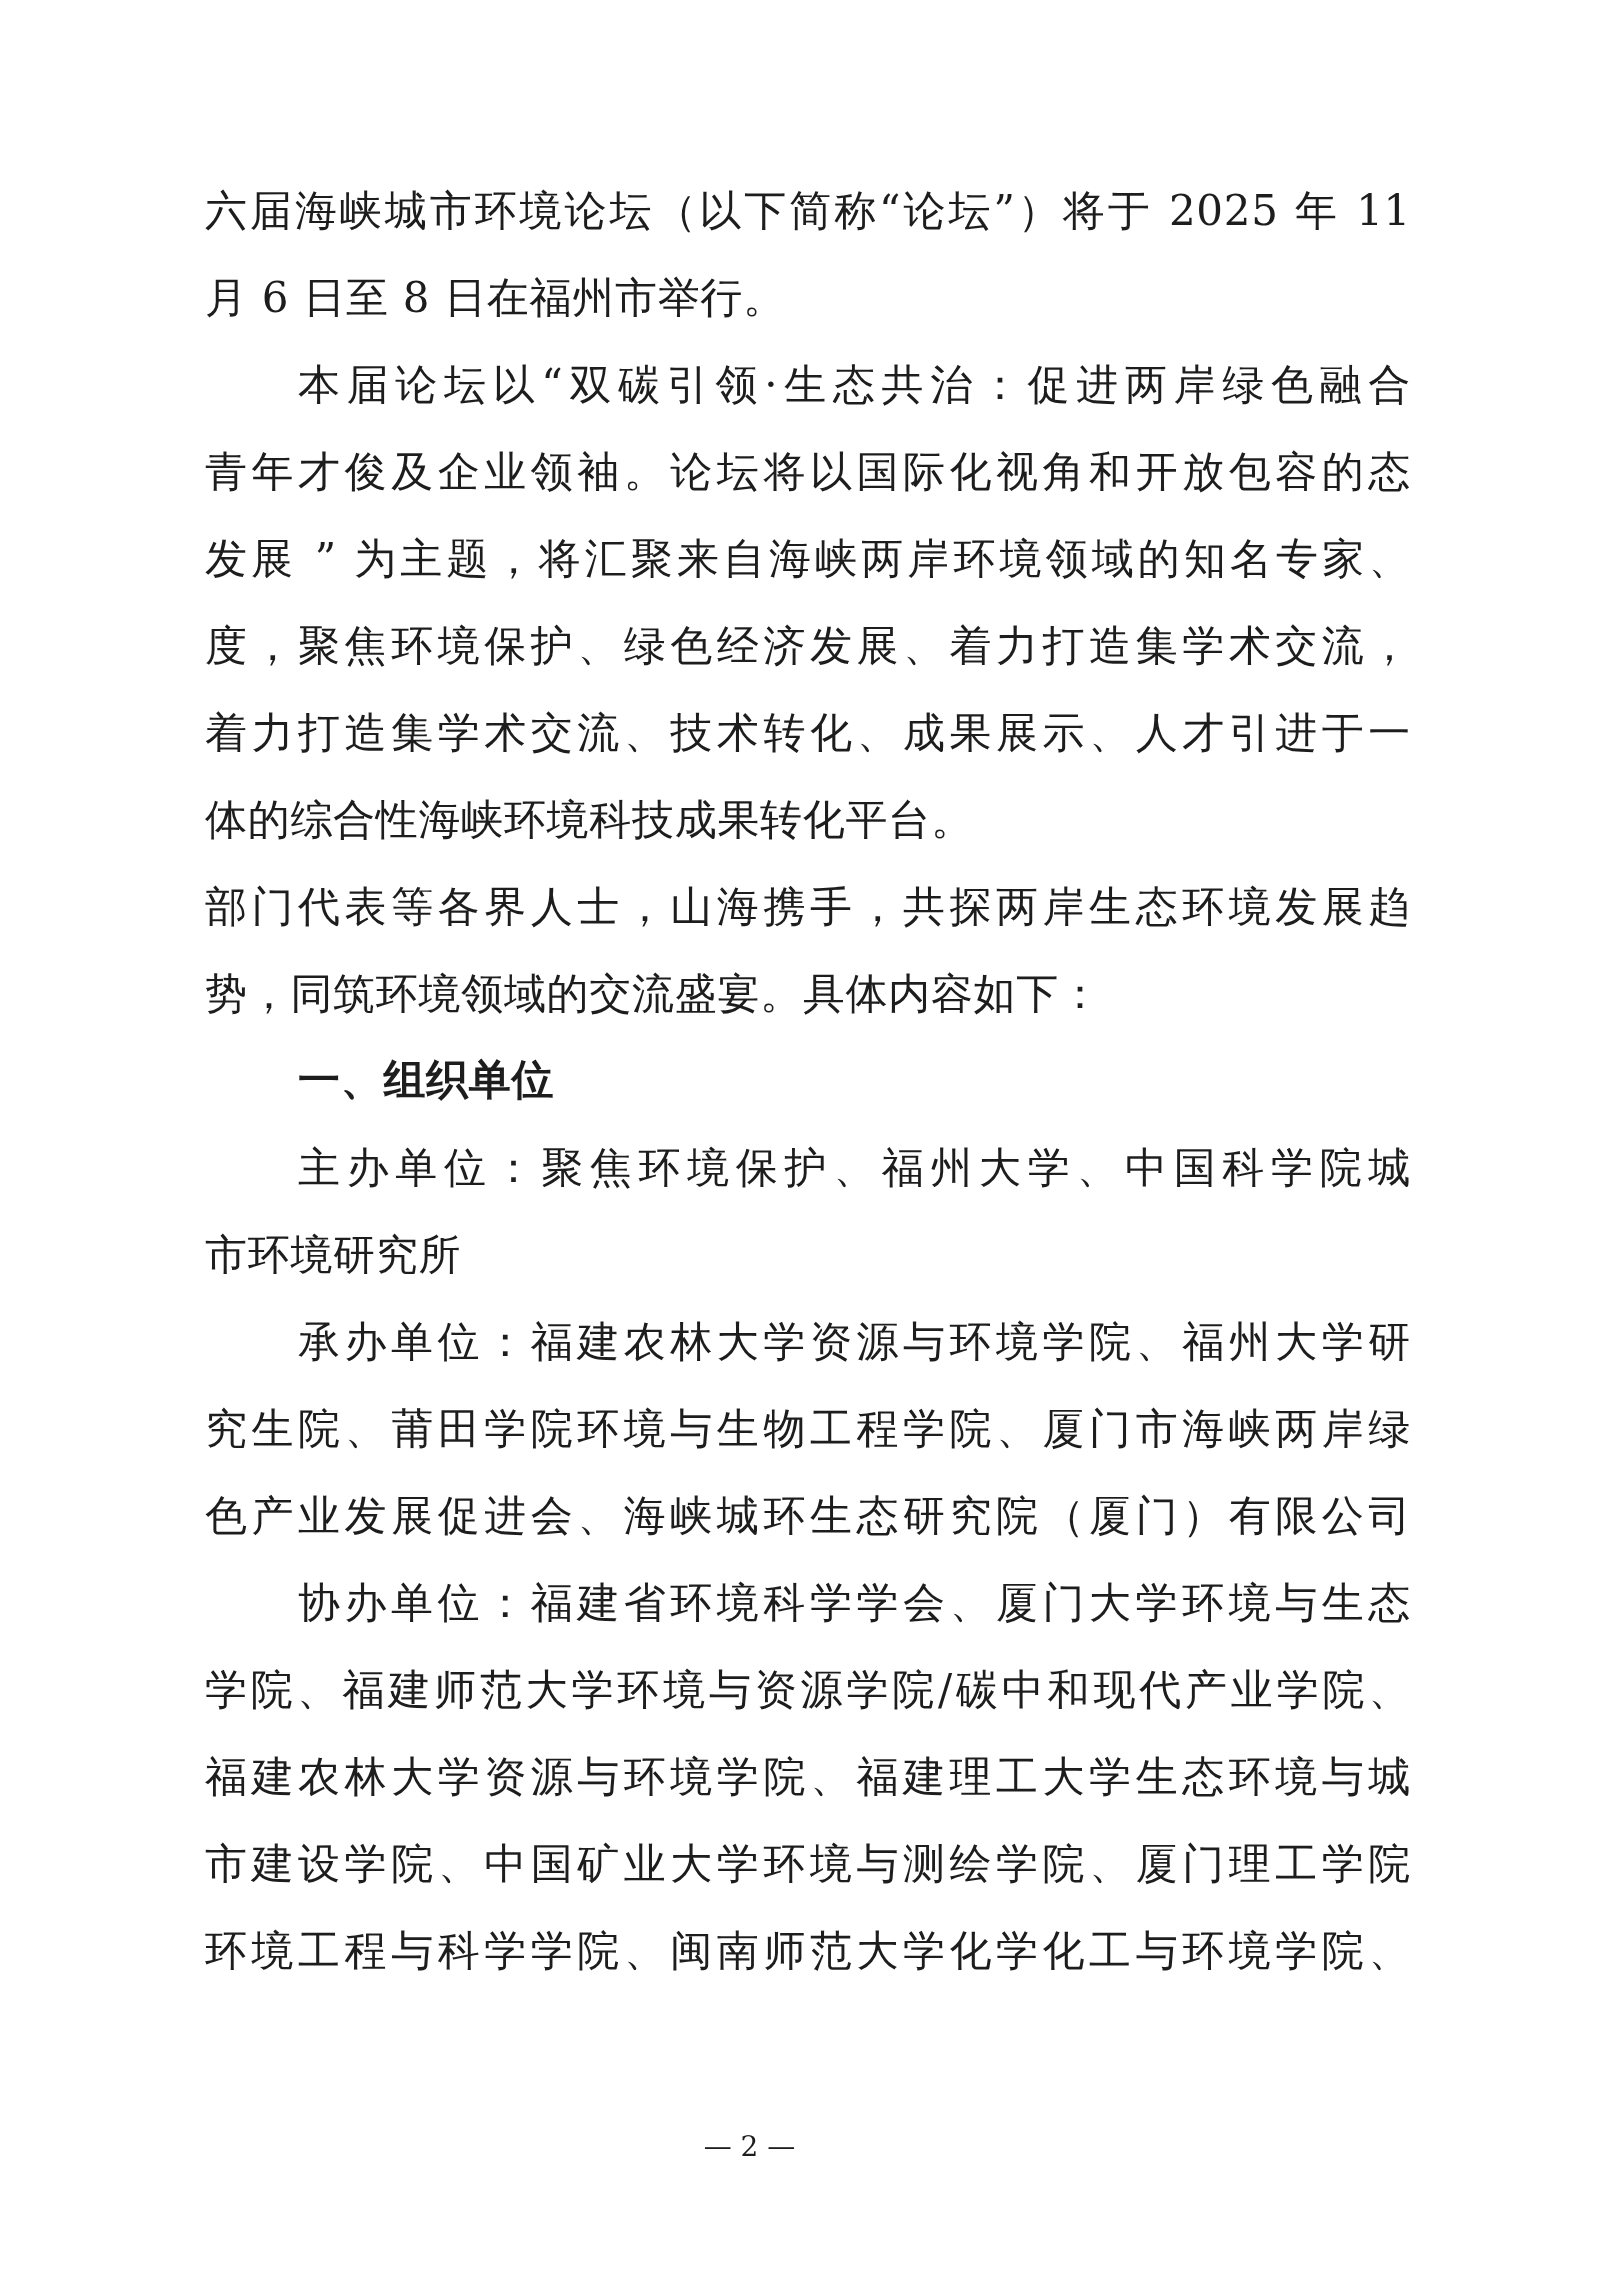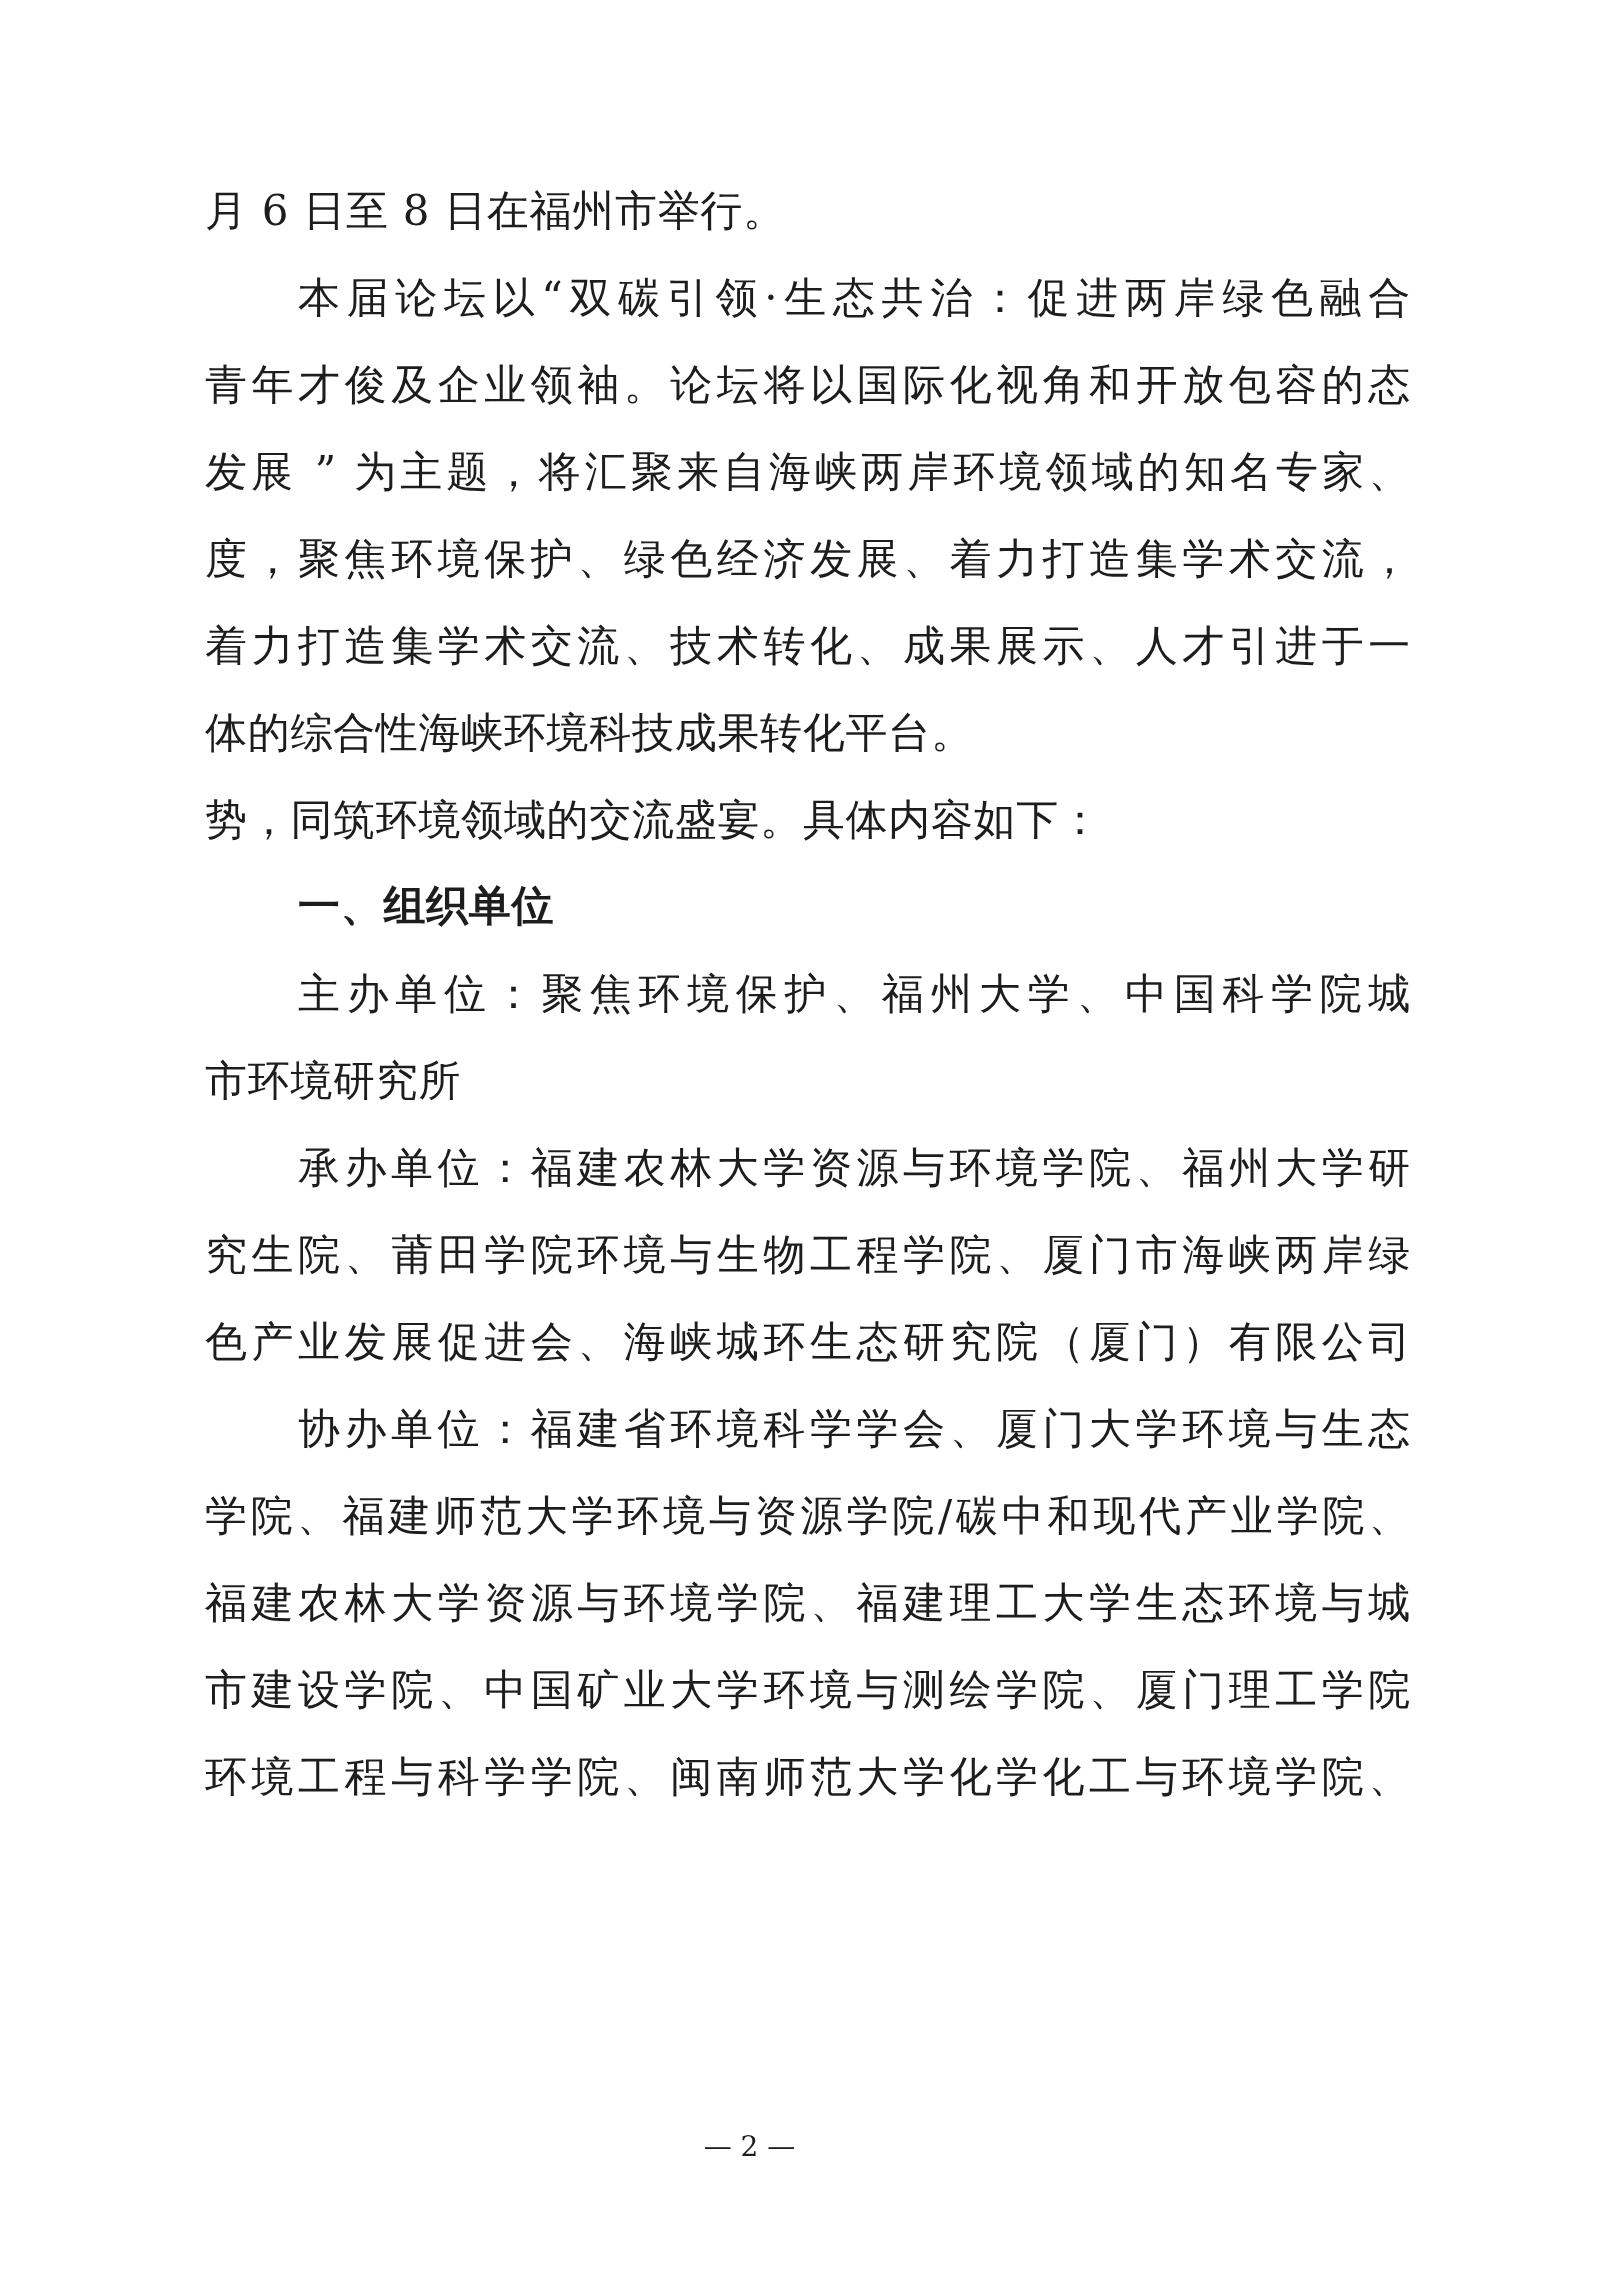--- a/index.html
+++ b/index.html
@@ -53,27 +53,29 @@
     line-height: 40px;
     color: #1d1d1d;
   }
 </style>
 </head>
 <body>
 
 <div class="page">
 
   <div class="text-block">
+    <div class="line just">六届海峡城市环境论坛（以下简称“论坛”）将于 2025 年 11</div>
     <div class="line end">月 6 日至 8 日在福州市举行。</div>
     <div class="line indent">本届论坛以“双碳引领·生态共治：促进两岸绿色融合</div>
     <div class="line">青年才俊及企业领袖。论坛将以国际化视角和开放包容的态</div>
     <div class="line">发展 ” 为主题，将汇聚来自海峡两岸环境领域的知名专家、</div>
     <div class="line">度，聚焦环境保护、绿色经济发展、着力打造集学术交流，</div>
     <div class="line">着力打造集学术交流、技术转化、成果展示、人才引进于一</div>
     <div class="line end">体的综合性海峡环境科技成果转化平台。</div>
+    <div class="line">部门代表等各界人士，山海携手，共探两岸生态环境发展趋</div>
     <div class="line end">势，同筑环境领域的交流盛宴。具体内容如下：</div>
     <div class="line heading indent">一、组织单位</div>
     <div class="line indent">主办单位：聚焦环境保护、福州大学、中国科学院城</div>
     <div class="line end">市环境研究所</div>
     <div class="line indent">承办单位：福建农林大学资源与环境学院、福州大学研</div>
     <div class="line">究生院、莆田学院环境与生物工程学院、厦门市海峡两岸绿</div>
     <div class="line">色产业发展促进会、海峡城环生态研究院（厦门）有限公司</div>
     <div class="line indent">协办单位：福建省环境科学学会、厦门大学环境与生态</div>
     <div class="line">学院、福建师范大学环境与资源学院/碳中和现代产业学院、</div>
     <div class="line">福建农林大学资源与环境学院、福建理工大学生态环境与城</div>

